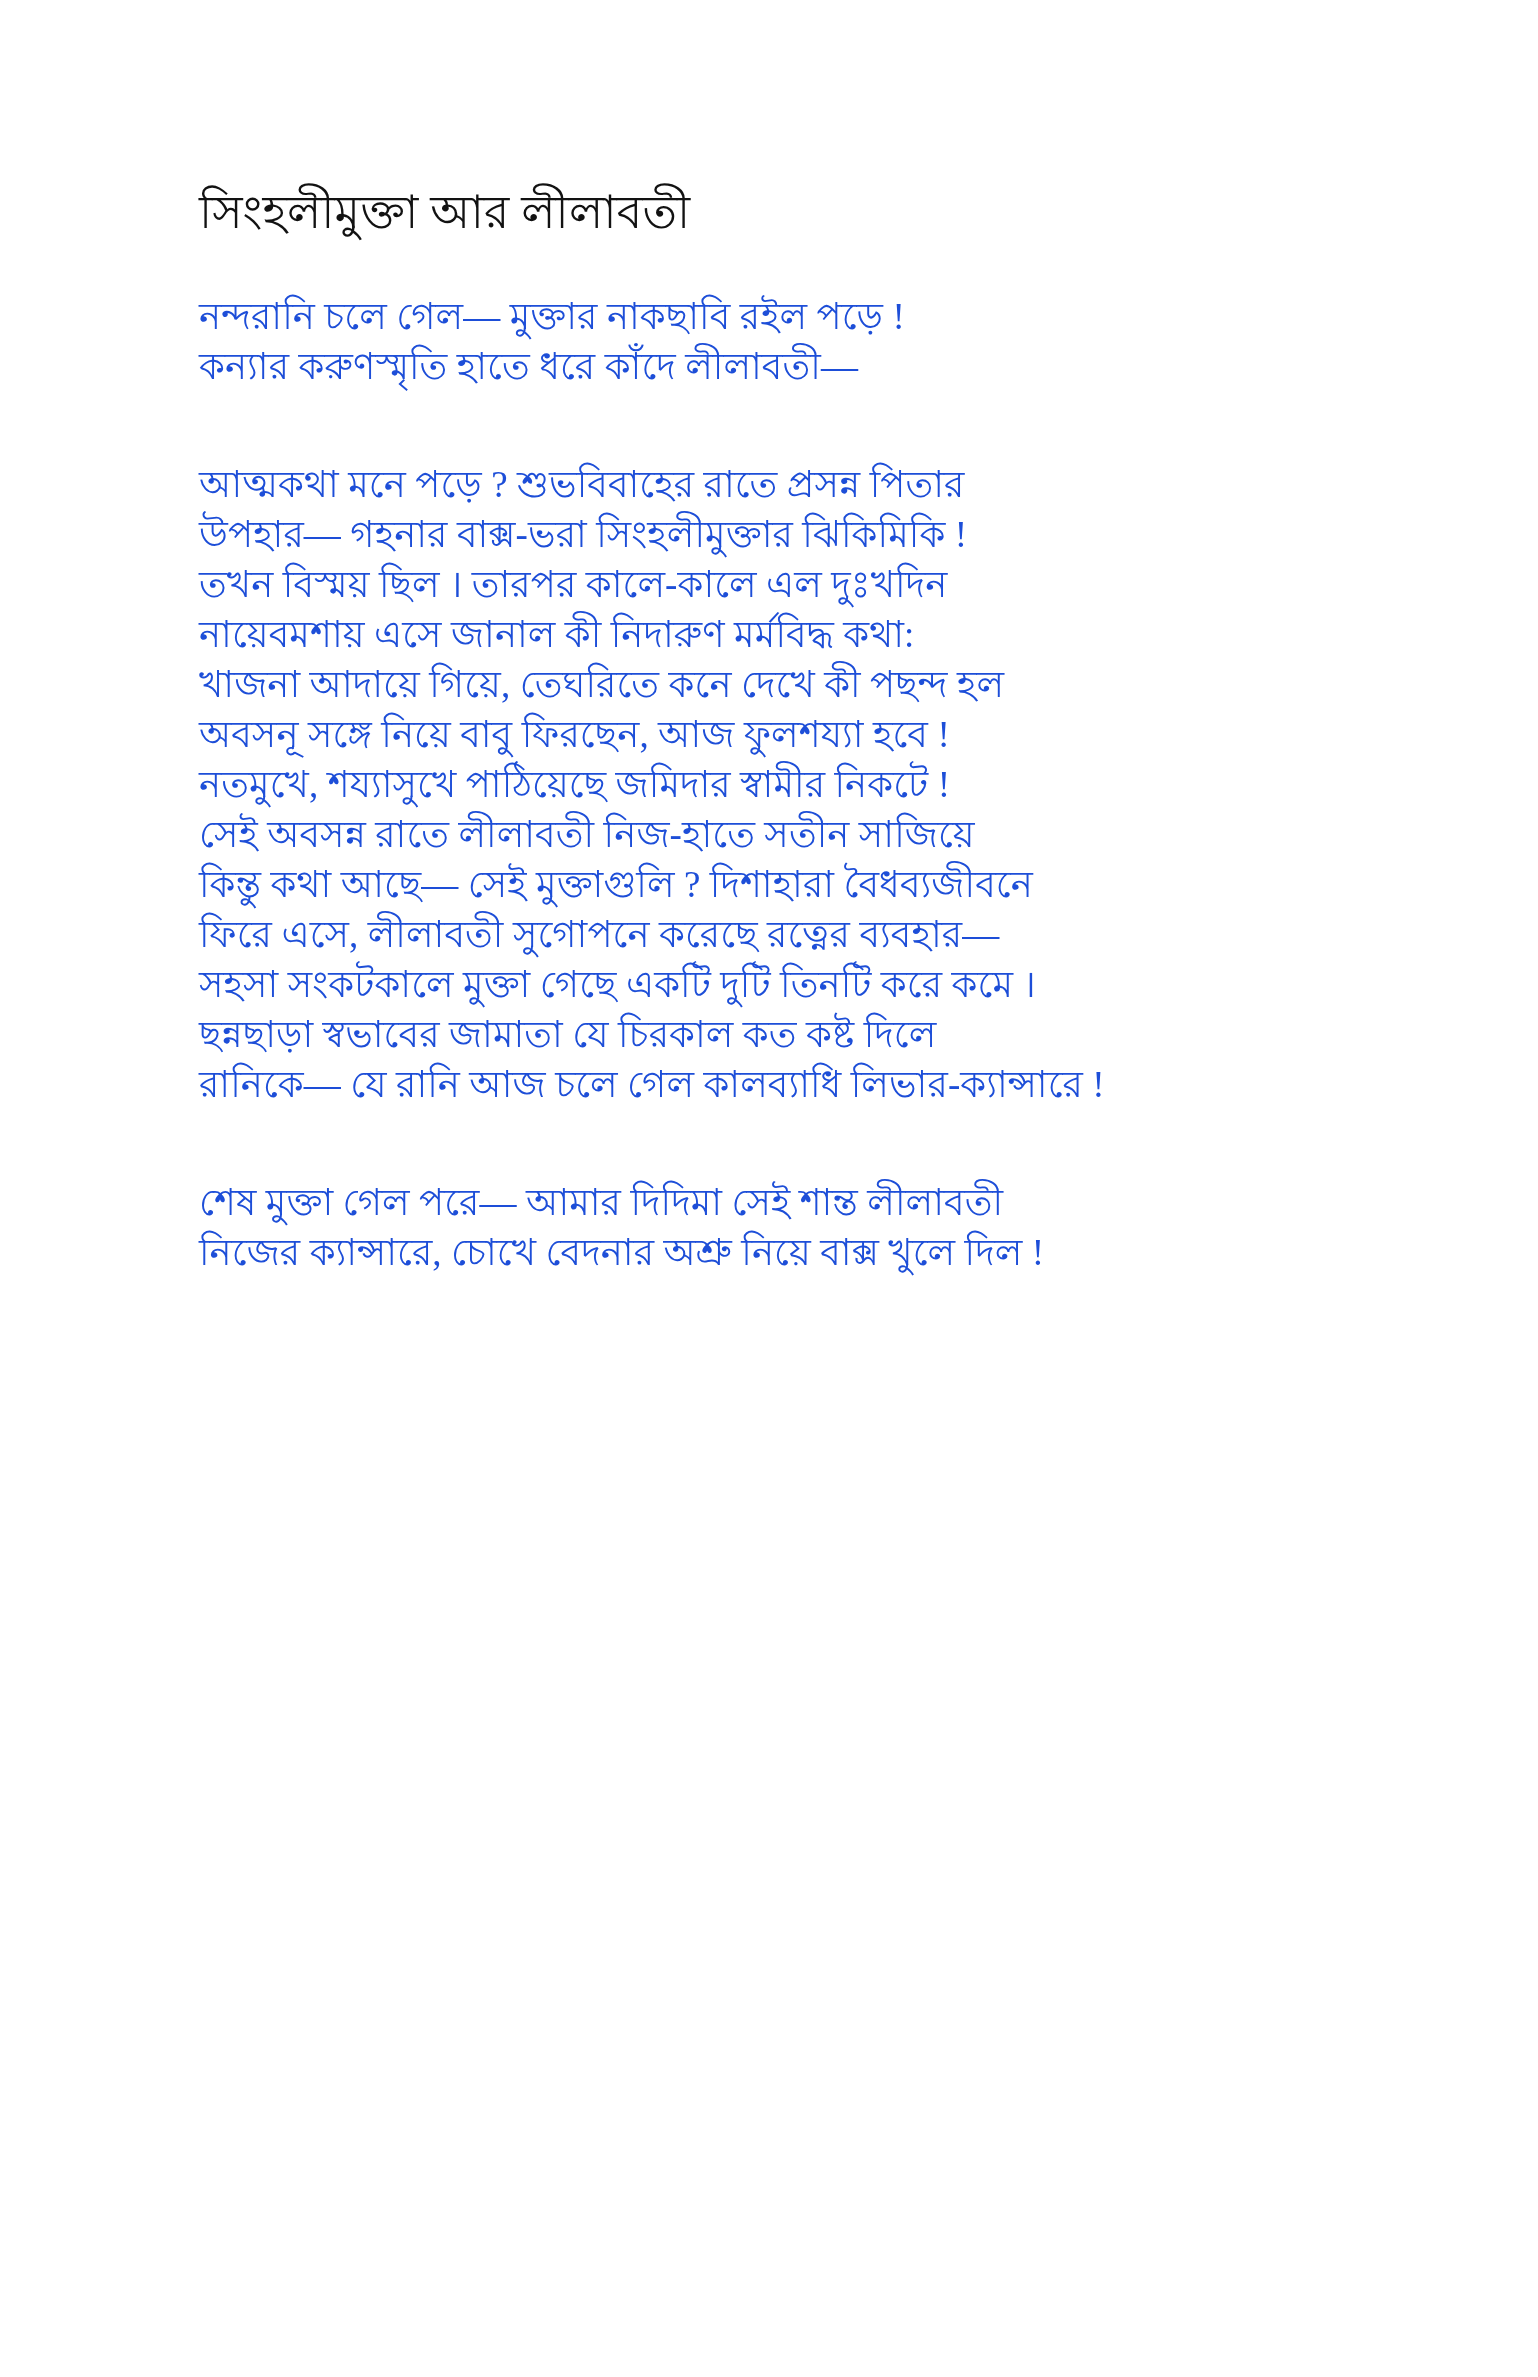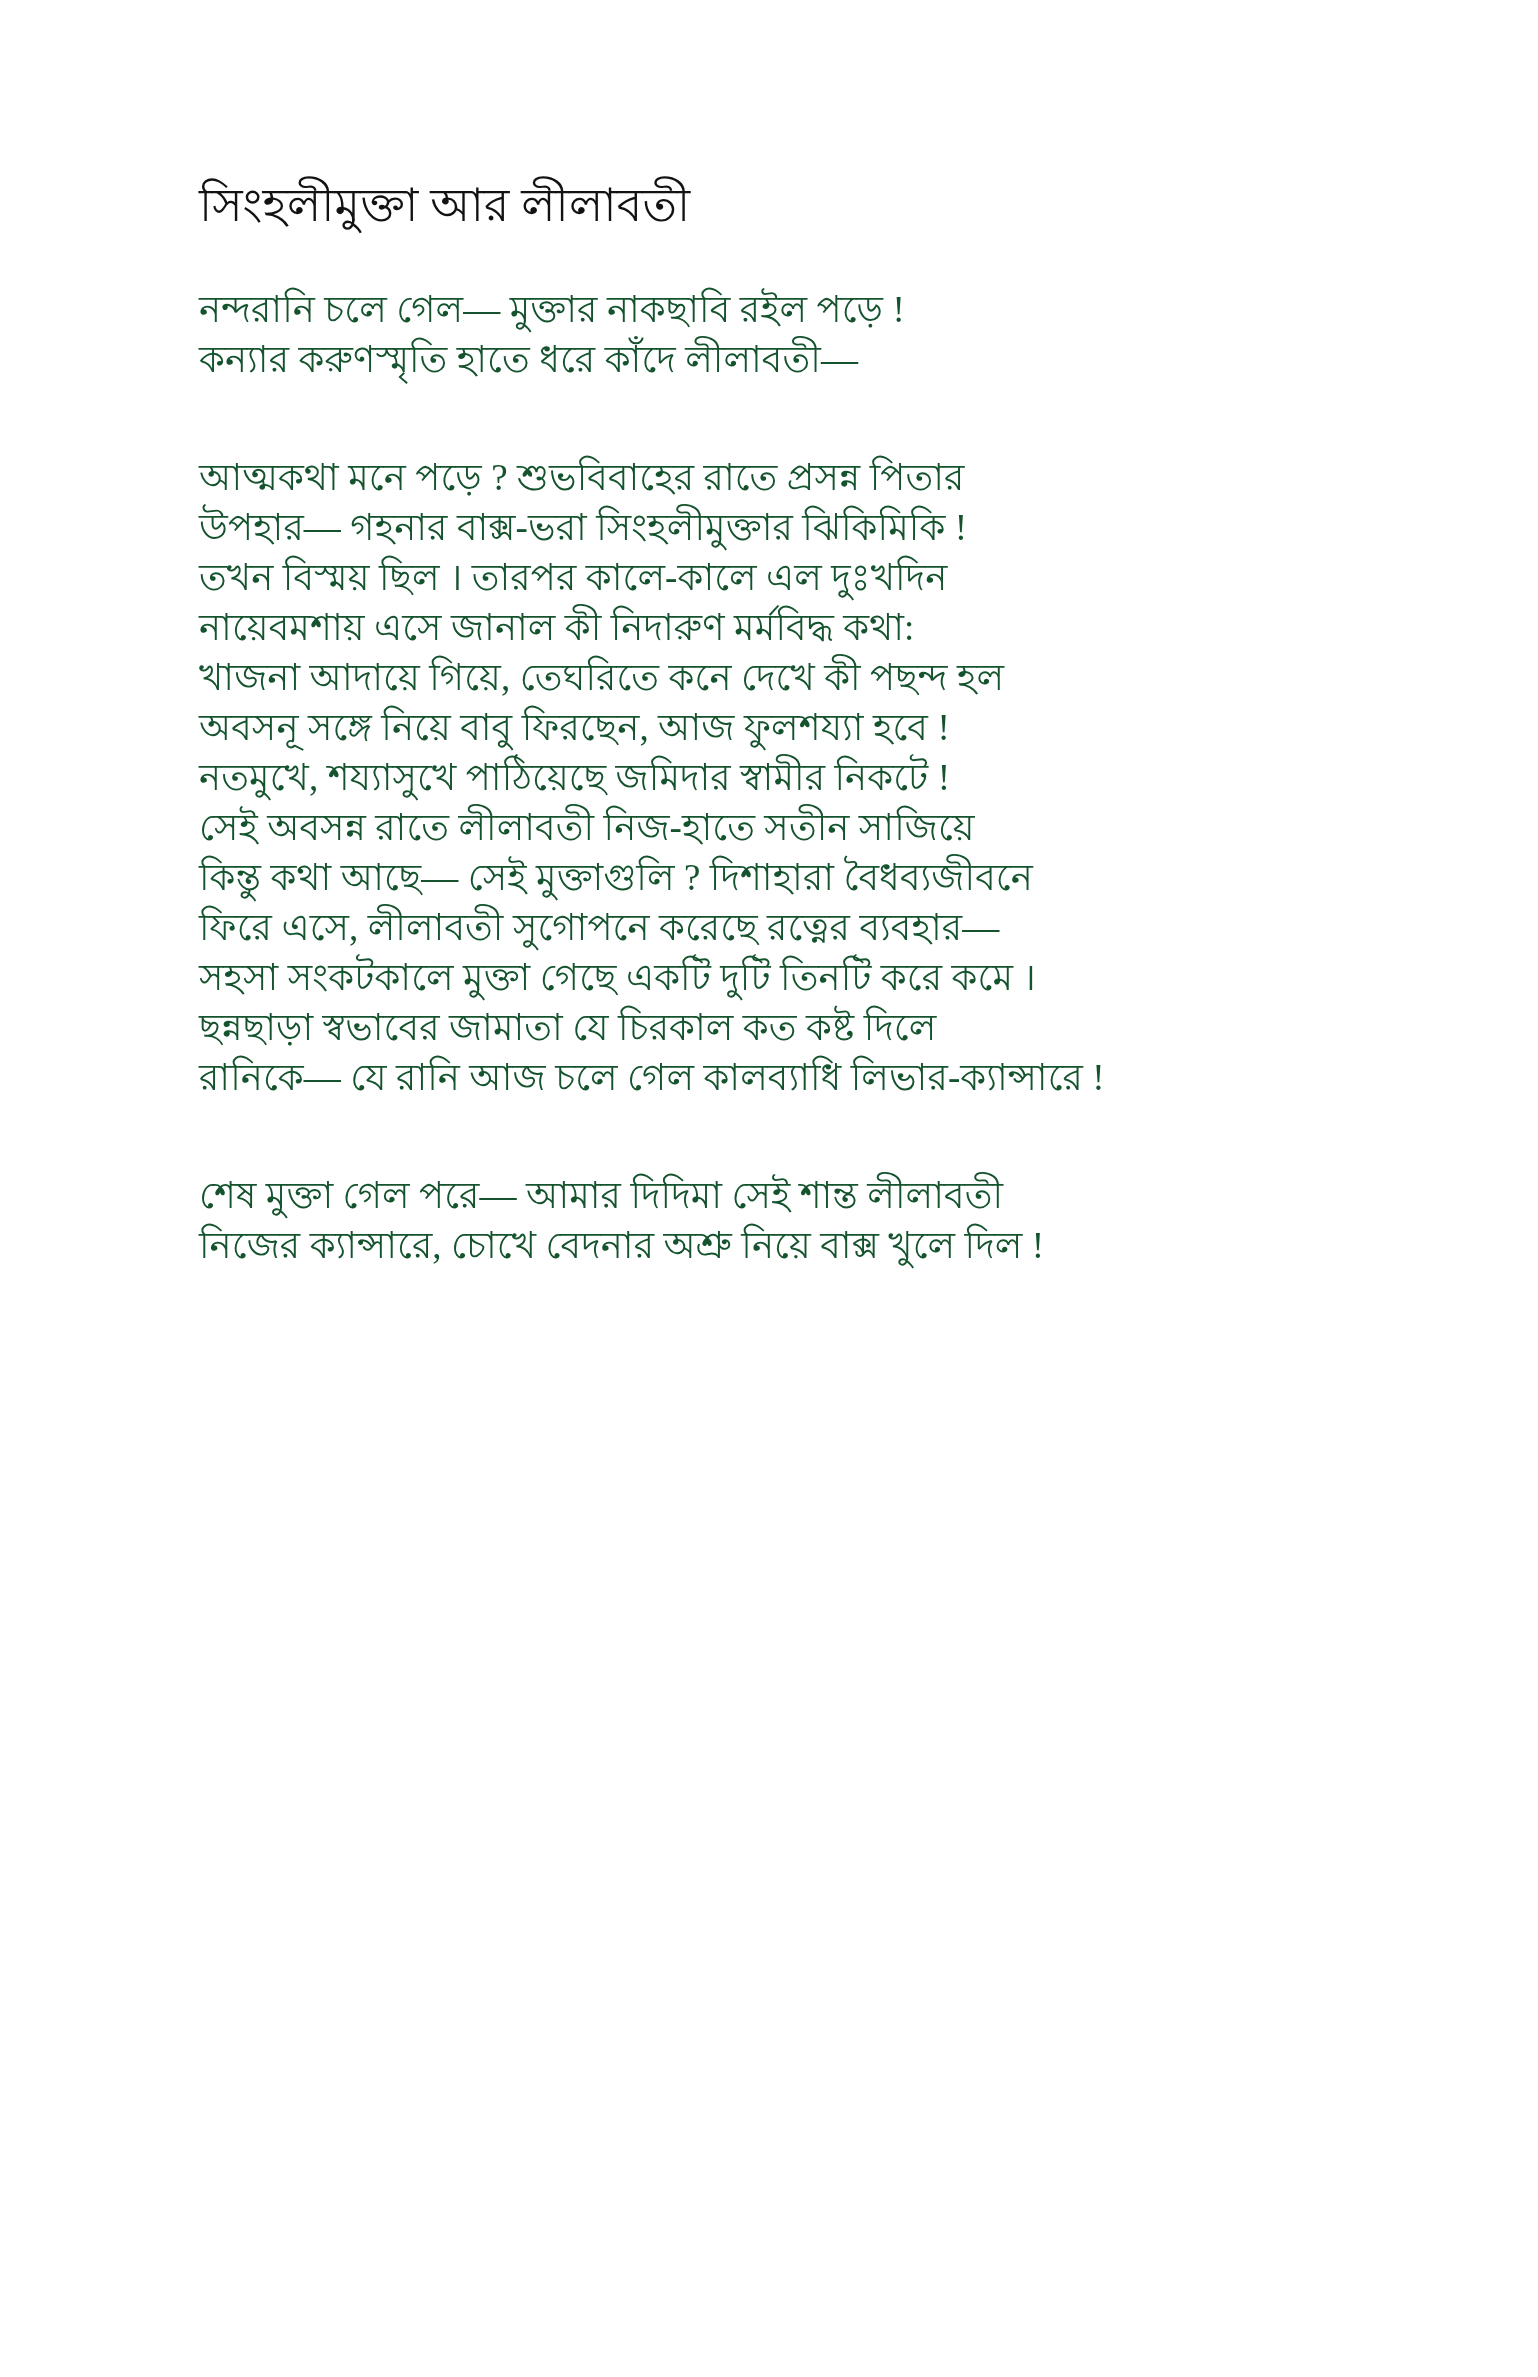--- a/index.html
+++ b/index.html
@@ -15,21 +15,21 @@
     position: relative;
     width: 1538px;
     height: 2377px;
     background: #ffffff;
     box-sizing: border-box;
     overflow: hidden;
   }
   .content {
     position: absolute;
     left: 199px;
-    top: 179px;
+    top: 186px;
     width: 1175px;
   }
   .poem-title {
     font-family: "Liberation Serif", "DejaVu Serif", serif;
     font-size: 46px;
     line-height: 1.18;
     color: #121212;
     font-weight: 400;
     letter-spacing: 0.2px;
     margin: 0 0 52px 0;
@@ -38,21 +38,21 @@
   .stanza {
     margin: 0 0 0 0;
   }
   .stanza + .stanza {
     margin-top: 68px;
   }
   .line {
     font-family: "Liberation Serif", "DejaVu Serif", serif;
     font-size: 37px;
     line-height: 50px;
-    color: #14532d;
+    color: #1d4ed8;
     font-weight: 400;
     white-space: pre;
     letter-spacing: 0.1px;
   }
 </style>
 </head>
 <body>
 
 <div class="page">
   <div class="content">

